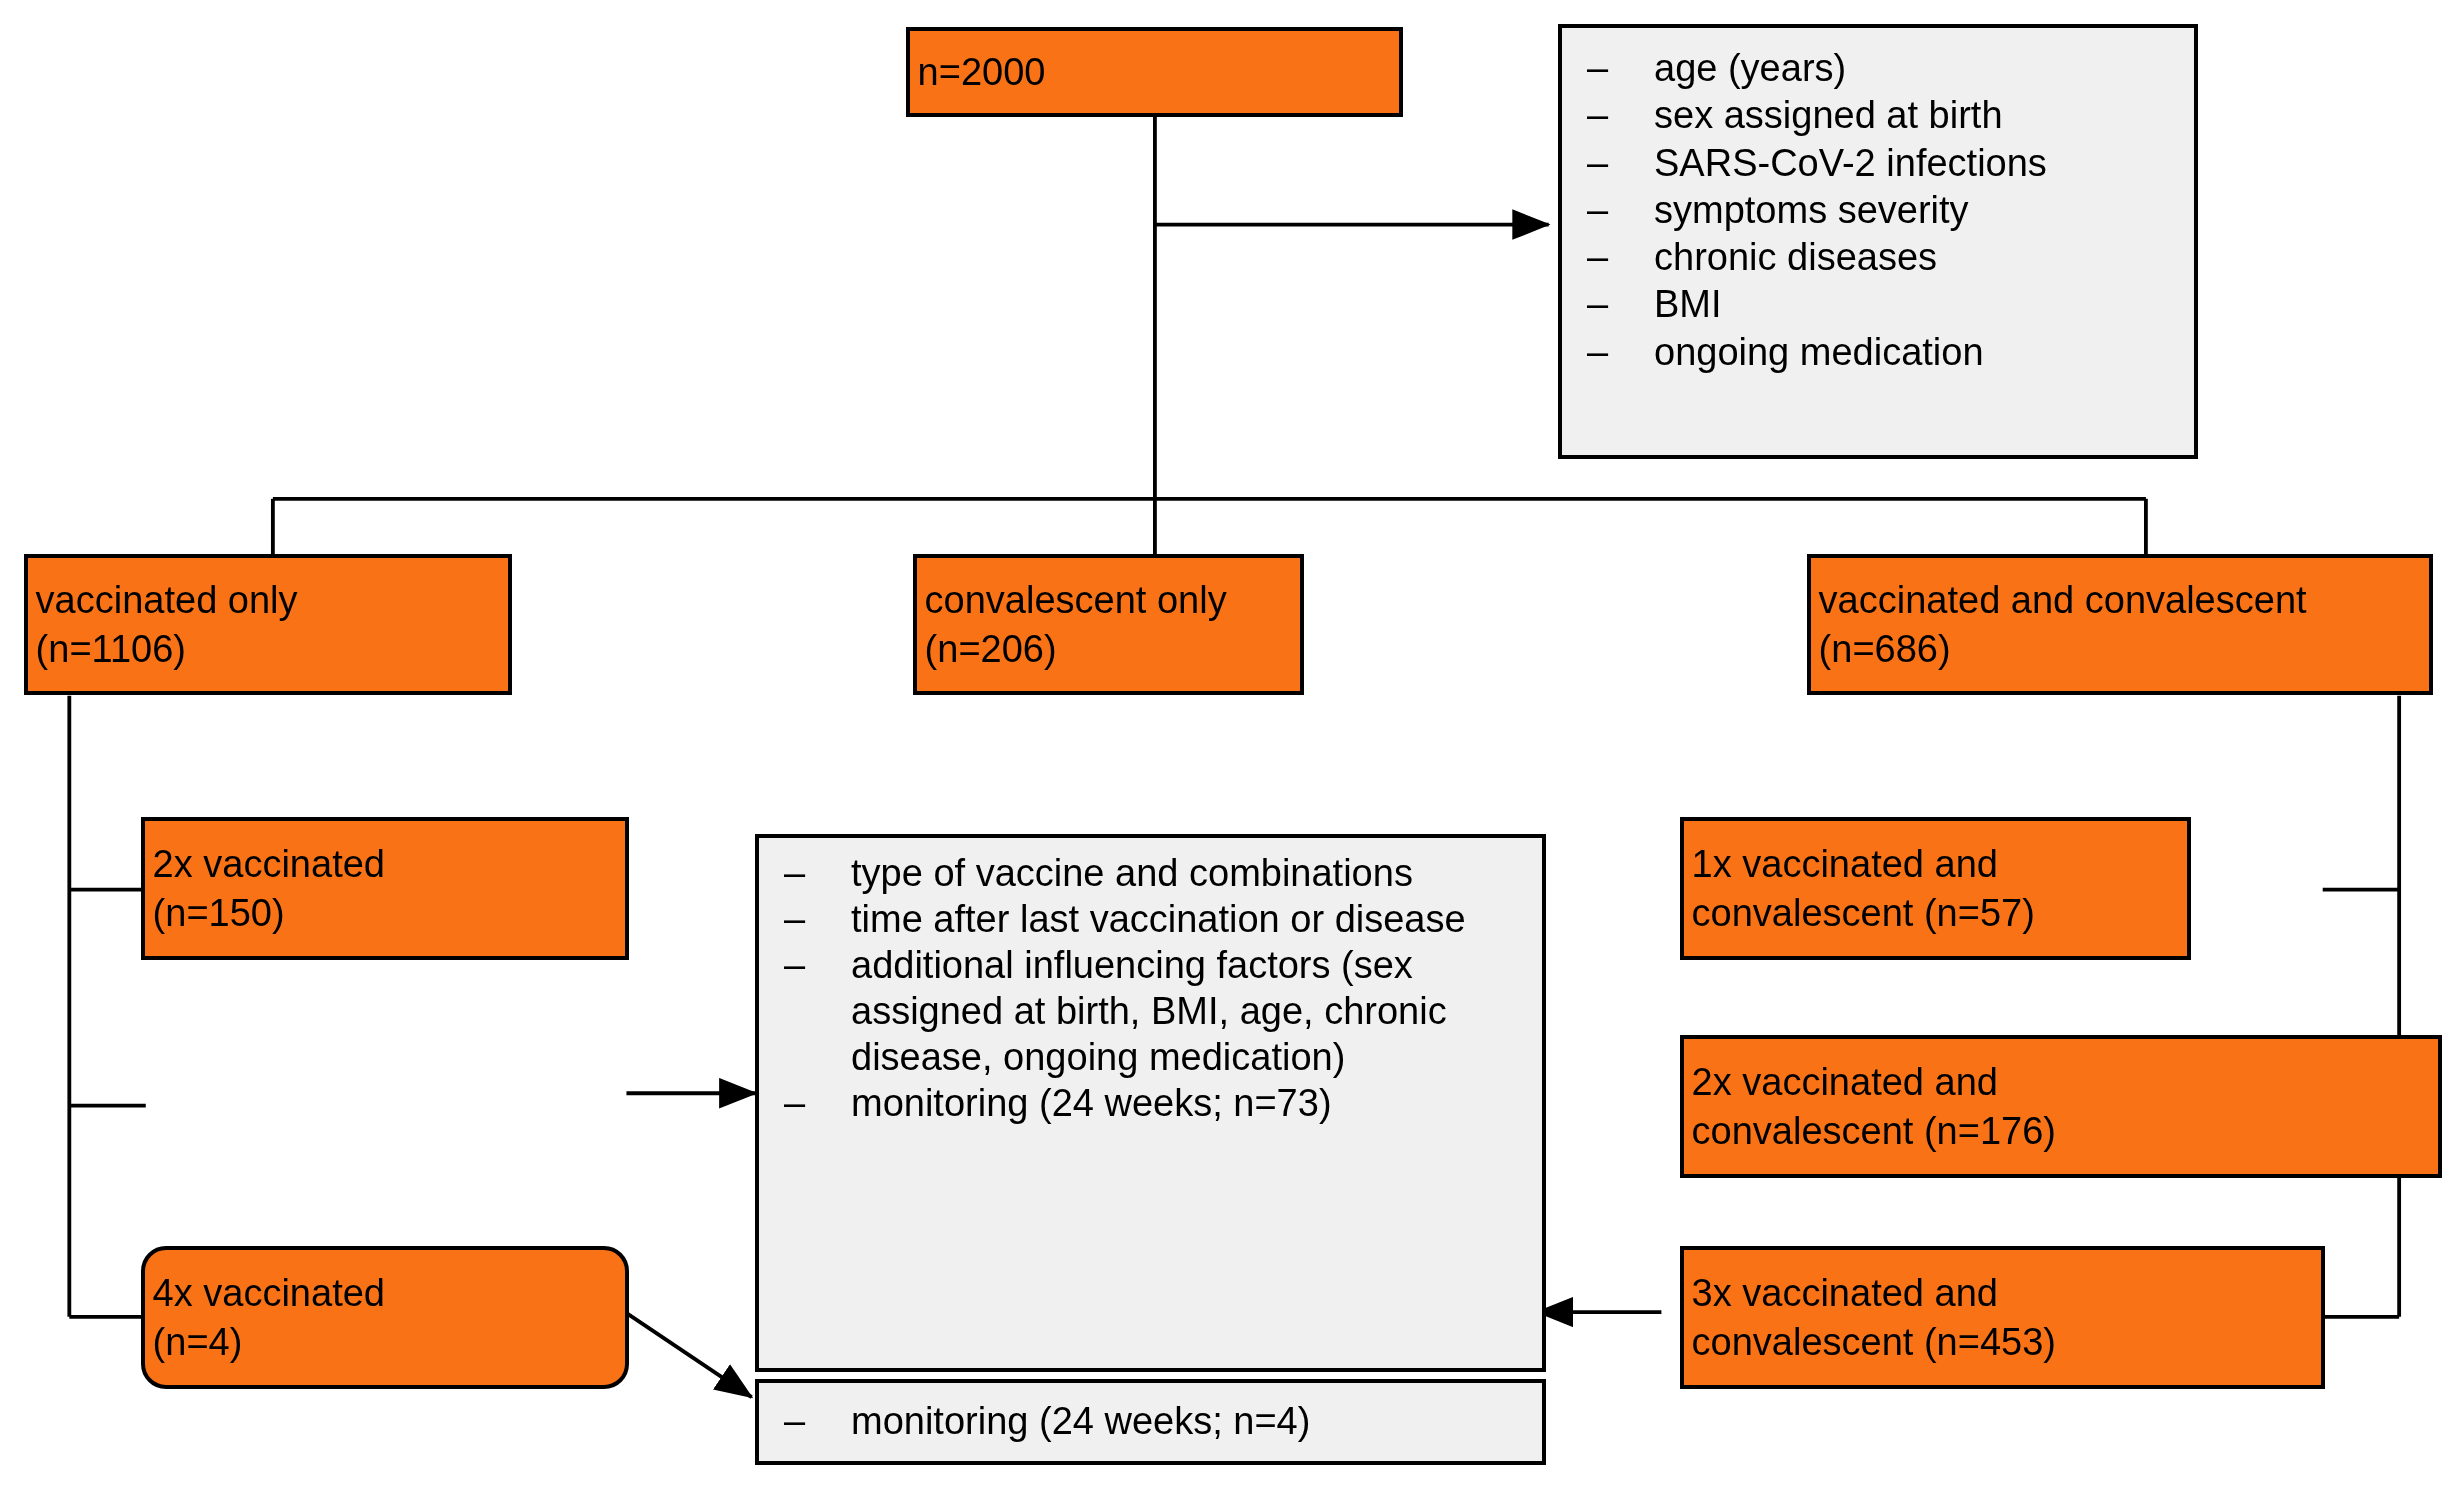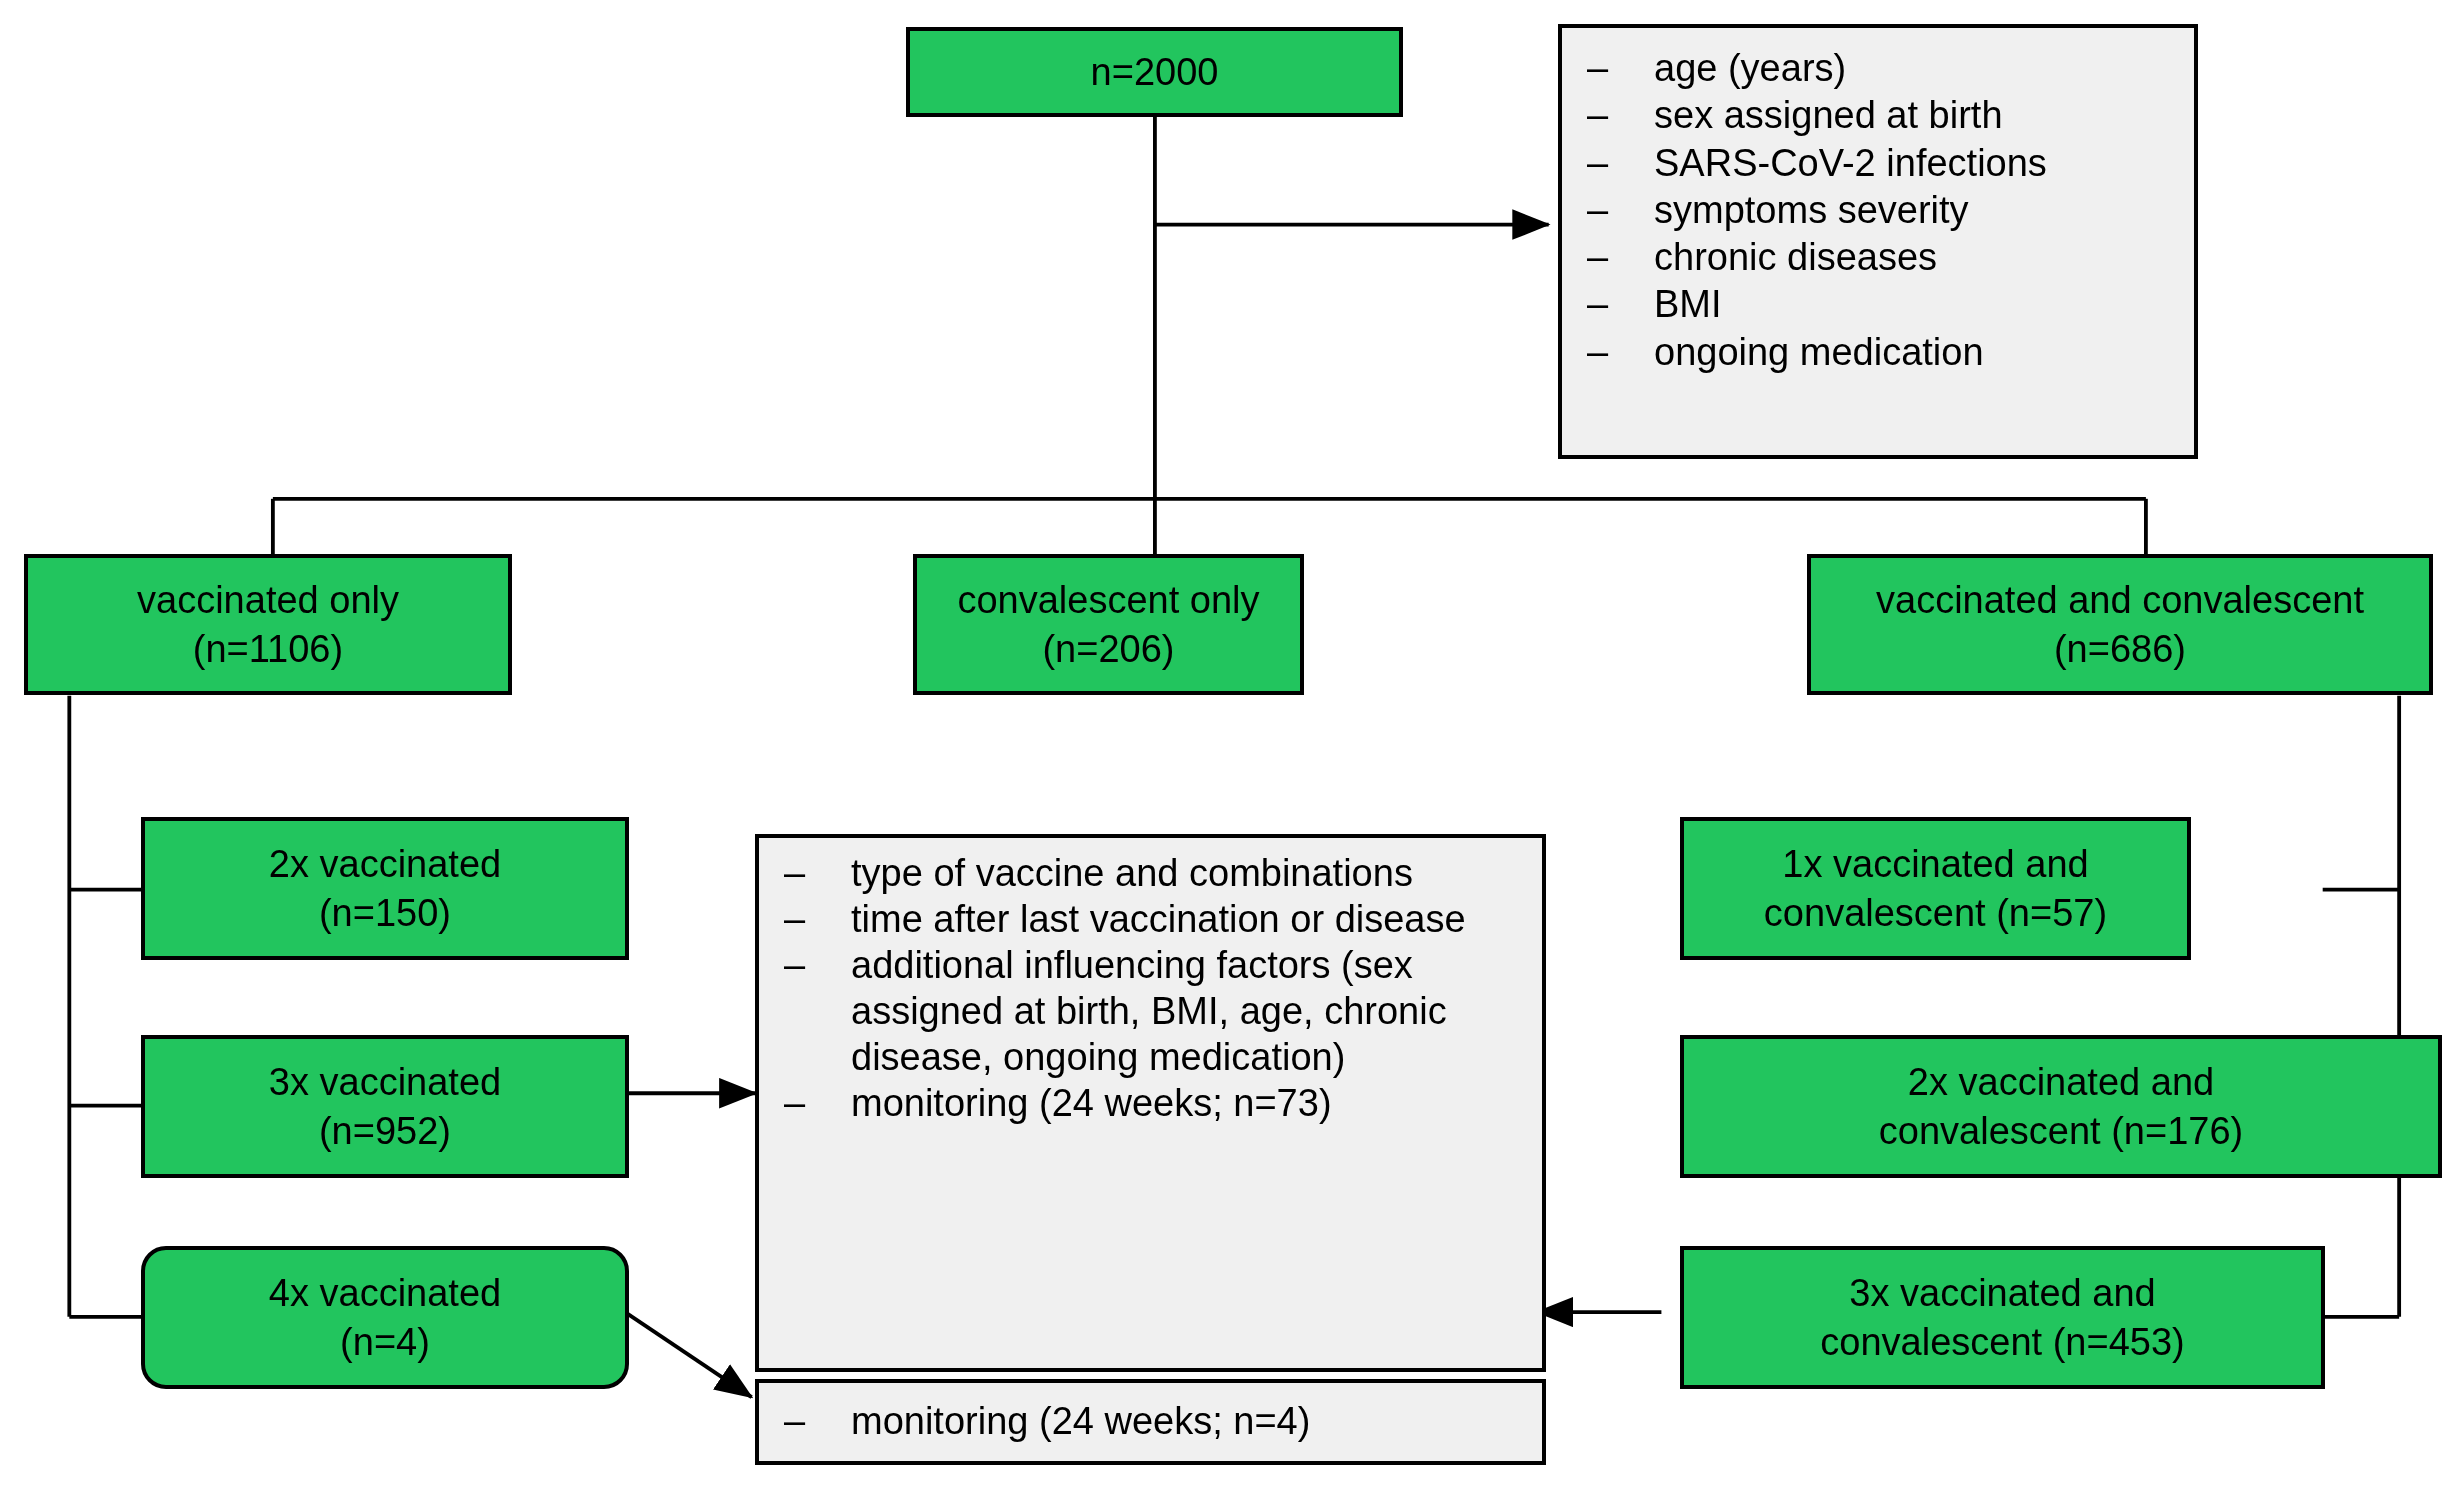--- a/index.html
+++ b/index.html
@@ -22,25 +22,24 @@
     left: 0;
     top: 0;
     width: 2457px;
     height: 1486px;
     pointer-events: none;
   }
   .node {
     position: absolute;
     box-sizing: border-box;
     border: 4.8px solid #000000;
-    background: #22c55e;
+    background: #f97316;
     display: flex;
     align-items: center;
     justify-content: center;
-    text-align: center;
     color: #000000;
     font-size: 38px;
     line-height: 1.28;
   }
   .node.grey {
     background: #f0f0f0;
     display: block;
     text-align: left;
   }
   .node .lbl {
@@ -184,26 +183,20 @@
     </span>
   </div>
 
   <div class="node" id="box-vax-2x" style="left:141px; top:817px; width:488px; height:143px;">
     <span class="lbl">
       <span>2x vaccinated</span><br>
       <span>(n=150)</span>
     </span>
   </div>
 
-  <div class="node" id="box-vax-3x" style="left:141px; top:1035px; width:488px; height:143px;">
-    <span class="lbl">
-      <span>3x vaccinated</span><br>
-      <span>(n=952)</span>
-    </span>
-  </div>
 
   <div class="node" id="box-vax-4x" style="left:141px; top:1246px; width:488px; height:143px;border-radius:25px;">
     <span class="lbl">
       <span>4x vaccinated</span><br>
       <span>(n=4)</span>
     </span>
   </div>
 
   <div class="node" id="box-vc-1x" style="left:1680px; top:817px; width:511px; height:143px;">
     <span class="lbl">

